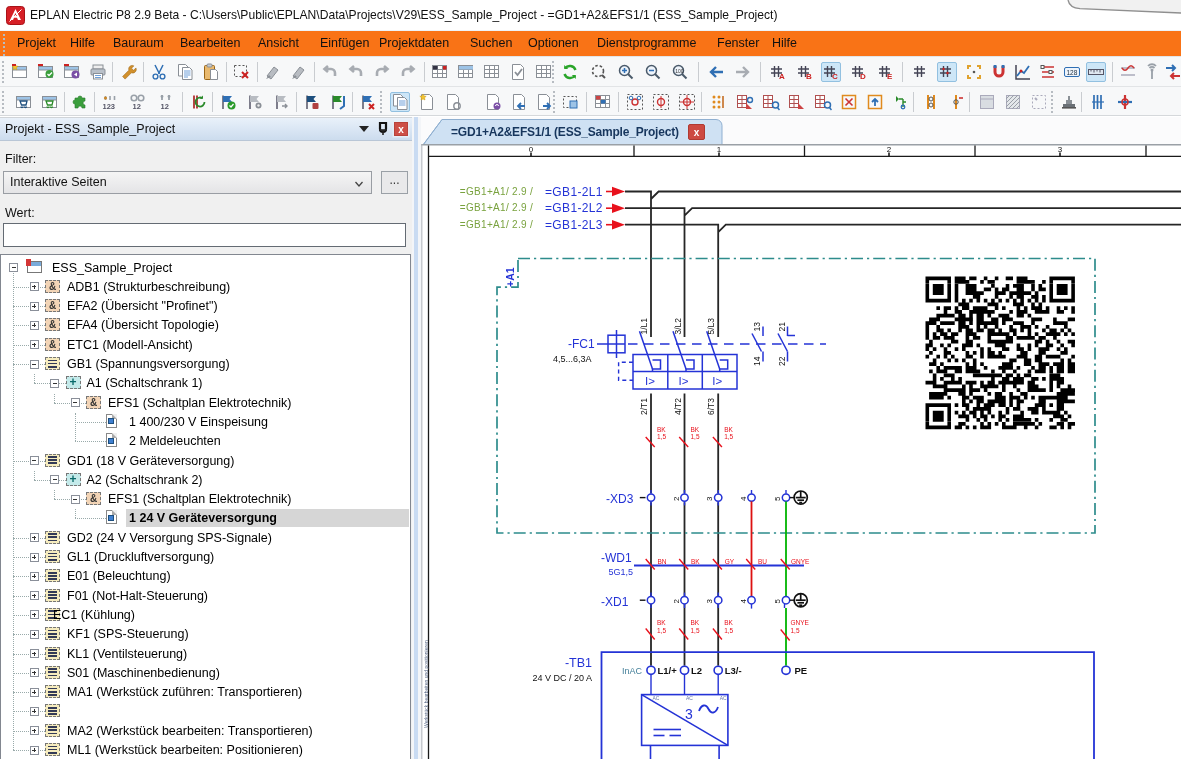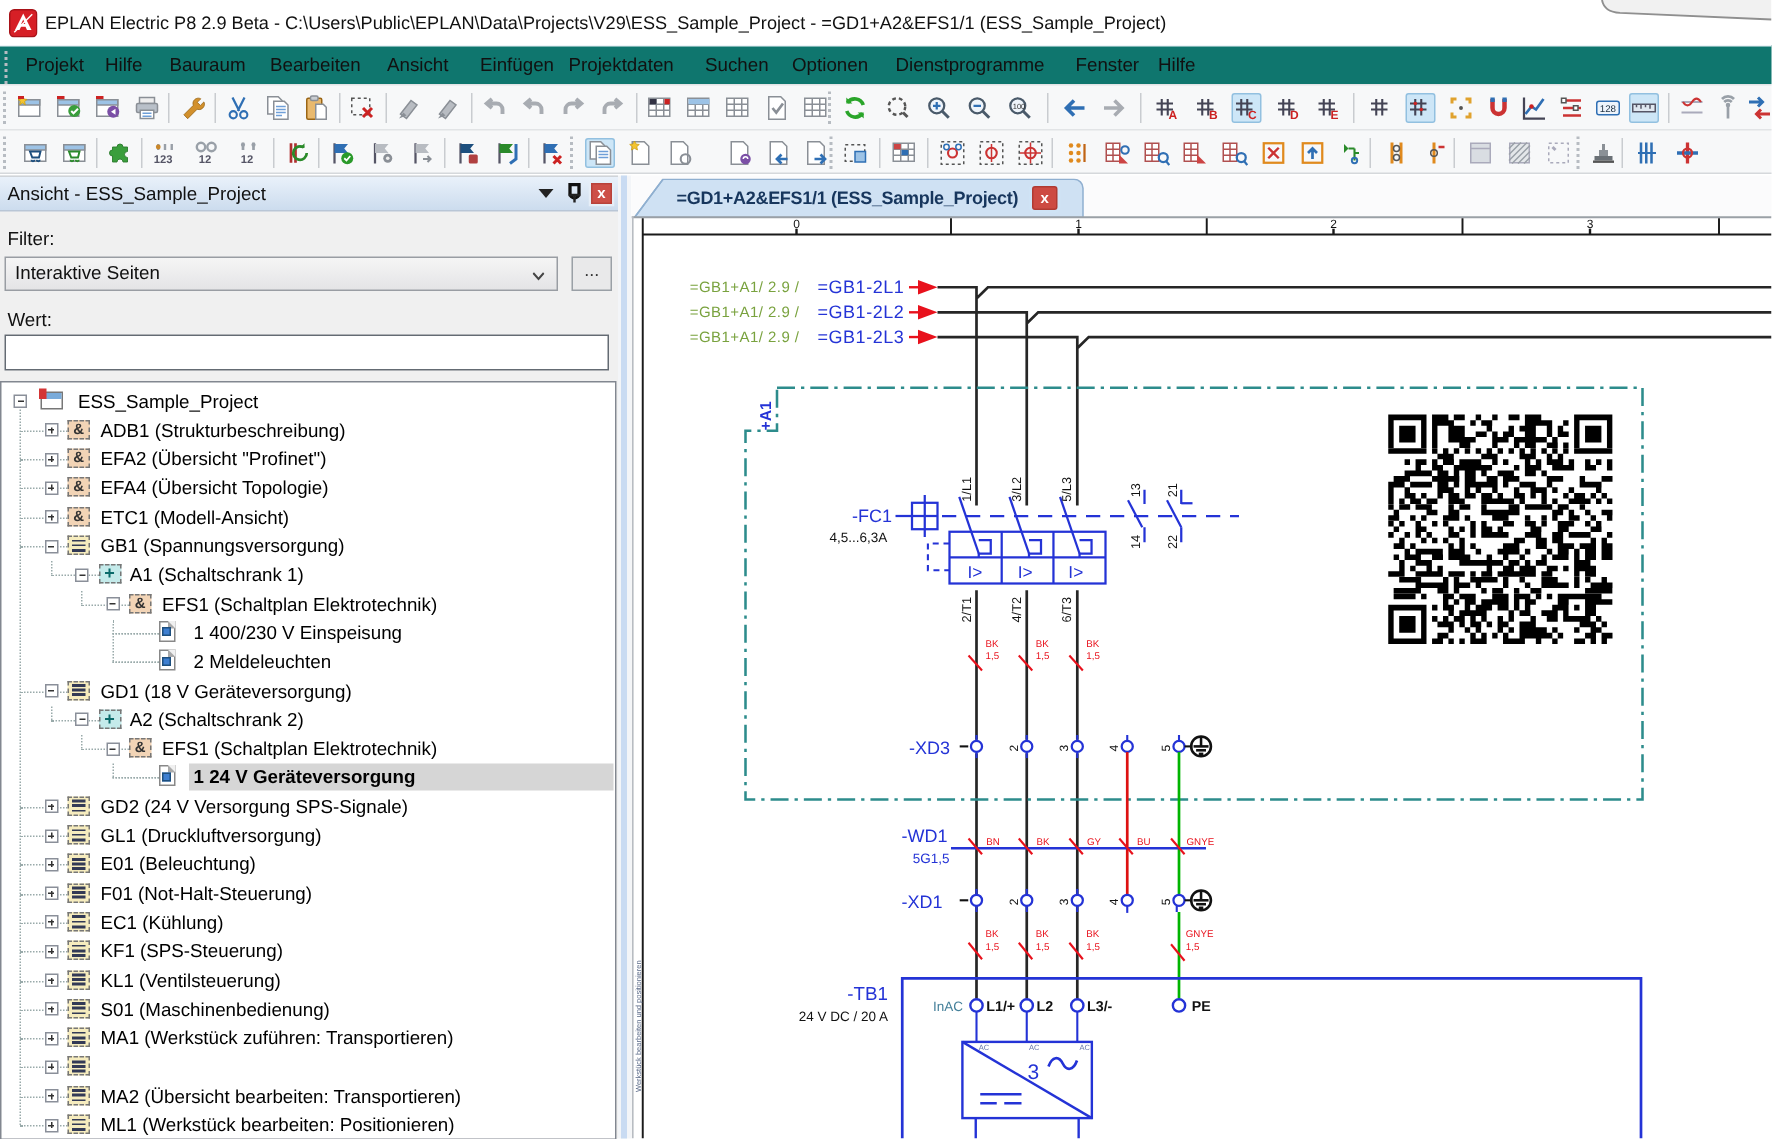--- a/index.html
+++ b/index.html
@@ -1,18 +1,18 @@
 <!DOCTYPE html>
 <html><head><meta charset="utf-8"><style>
 *{margin:0;padding:0;box-sizing:border-box}
 html,body{width:1181px;height:759px;overflow:hidden;font-family:"Liberation Sans",sans-serif;background:#fff}
 .abs{position:absolute}
 #titlebar{position:absolute;left:0;top:0;width:1181px;height:30px;background:#fff}
 #titletxt{position:absolute;left:30px;top:8px;font-size:12.1px;color:#111;white-space:nowrap}
-#menubar{position:absolute;left:0;top:30px;width:1181px;height:26px;background:#0f766e;border-top:1px solid #eef3f8;font-size:12.5px;color:#111}
+#menubar{position:absolute;left:0;top:30px;width:1181px;height:26px;background:#f97316;border-top:1px solid #eef3f8;font-size:12.5px;color:#111}
 #menubar span{top:5px;position:absolute}
 .tb{position:absolute;left:0;width:1181px;background:#f7f8f9}
 #tb1{top:56px;height:30px;border-top:1px solid #e2e4e6}
 #tb2{top:86px;height:30px;border-top:1px solid #e2e4e6;border-bottom:1px solid #d5d8db}
 .tbico{position:absolute;top:5px;width:20px;height:20px;padding:1px}
 .tbico.hl{background:#cde6f7;border:1px solid #92c0e0;padding:0;border-radius:2px}
 .tbsep{position:absolute;top:5px;width:1px;height:20px;background:#c9ccd0}
 .tbgrip{position:absolute;top:4px;width:3px;height:22px;background-image:repeating-linear-gradient(#b7bcc2 0 2px,transparent 2px 4px);background-size:2px 100%;background-repeat:no-repeat}
 #panel{position:absolute;left:0;top:117px;width:412px;height:642px;background:#f0f0f0;border-top:1px solid #d0d4d8}
 #phead{position:absolute;left:0;top:0;width:412px;height:23px;background:linear-gradient(#e9f1fa,#ccdcee);border-bottom:1px solid #b9c6d6;font-size:12.5px;color:#111}
@@ -670,21 +670,21 @@
     <div class="tbico" style="left:1115px">
       <svg width="18" height="18" viewBox="0 0 18 18" style="display:block">
         <path d="M9 2v14" stroke="#cc3333" stroke-width="2.2"></path>
         <path d="M2 9h14" stroke="#2f6fb4" stroke-width="2.2"></path>
         <circle cx="9" cy="9" r="3" fill="none" stroke="#cc3333" stroke-width="1.5"></circle>
       </svg>
     </div>
   </div>
 <div id="panel">
   <div id="phead">
-      <span class="t">Ansicht - ESS_Sample_Project</span>
+      <span class="t">Projekt - ESS_Sample_Project</span>
     <svg class="hbtn" style="left:357px" width="14" height="14" viewBox="0 0 14 14">
         <path d="M2 4h10L7 10z" fill="#222"></path>
       </svg>
     <svg class="hbtn" style="left:377px" width="12" height="14" viewBox="0 0 12 14">
         <path d="M3 1h6v6a2 2 0 0 1-6 0z" fill="none" stroke="#111" stroke-width="2.2"></path>
         <path d="M6 8v5" stroke="#222" stroke-width="1.6"></path>
         <path d="M2 8h8" stroke="#222" stroke-width="1.6"></path>
       </svg>
     <div class="abs" style="left:394px;top:3.5px;width:14px;height:14px;background:#cd4f47;border:1px solid #b8423a;color:#fff;font-size:10px;font-weight:bold;text-align:center;line-height:13px;box-shadow:0 0 0 1.5px #e6eef7">x</div>
   </div>
@@ -820,21 +820,21 @@
         <i></i>
         <i></i>
       </div>
       <div class="trow" style="left:63px;top:331.6px">F01 (Not-Halt-Steuerung)</div>
       <div class="ebox p" style="left:28.5px;top:355.40000000000003px"></div>
       <div class="ti list" style="left:44px;top:352.90000000000003px">
         <i></i>
         <i></i>
         <i></i>
       </div>
-      <div class="trow" style="left:63px;top:350.90000000000003px">EC1 (Kühlung)</div>
+      <div class="trow" style="left:49px;top:350.90000000000003px">EC1 (Kühlung)</div>
       <div class="ebox p" style="left:28.5px;top:374.7px"></div>
       <div class="ti list" style="left:44px;top:372.2px">
         <i></i>
         <i></i>
         <i></i>
       </div>
       <div class="trow" style="left:63px;top:370.2px">KF1 (SPS-Steuerung)</div>
       <div class="ebox p" style="left:28.5px;top:394.0px"></div>
       <div class="ti list" style="left:44px;top:391.5px">
         <i></i>
@@ -861,21 +861,21 @@
         <i></i>
         <i></i>
         <i></i>
       </div>
       <div class="ebox p" style="left:28.5px;top:471.20000000000005px"></div>
       <div class="ti list" style="left:44px;top:468.70000000000005px">
         <i></i>
         <i></i>
         <i></i>
       </div>
-      <div class="trow" style="left:63px;top:466.70000000000005px">MA2 (Übersicht bearbeiten: Transportieren)</div>
+      <div class="trow" style="left:63px;top:466.70000000000005px">MA2 (Werkstück bearbeiten: Transportieren)</div>
       <div class="ebox p" style="left:28.5px;top:490.5px"></div>
       <div class="ti list" style="left:44px;top:488.0px">
         <i></i>
         <i></i>
         <i></i>
       </div>
       <div class="trow" style="left:63px;top:486.0px">ML1 (Werkstück bearbeiten: Positionieren)</div>
     </div>
 </div>
 <div id="splitter">

